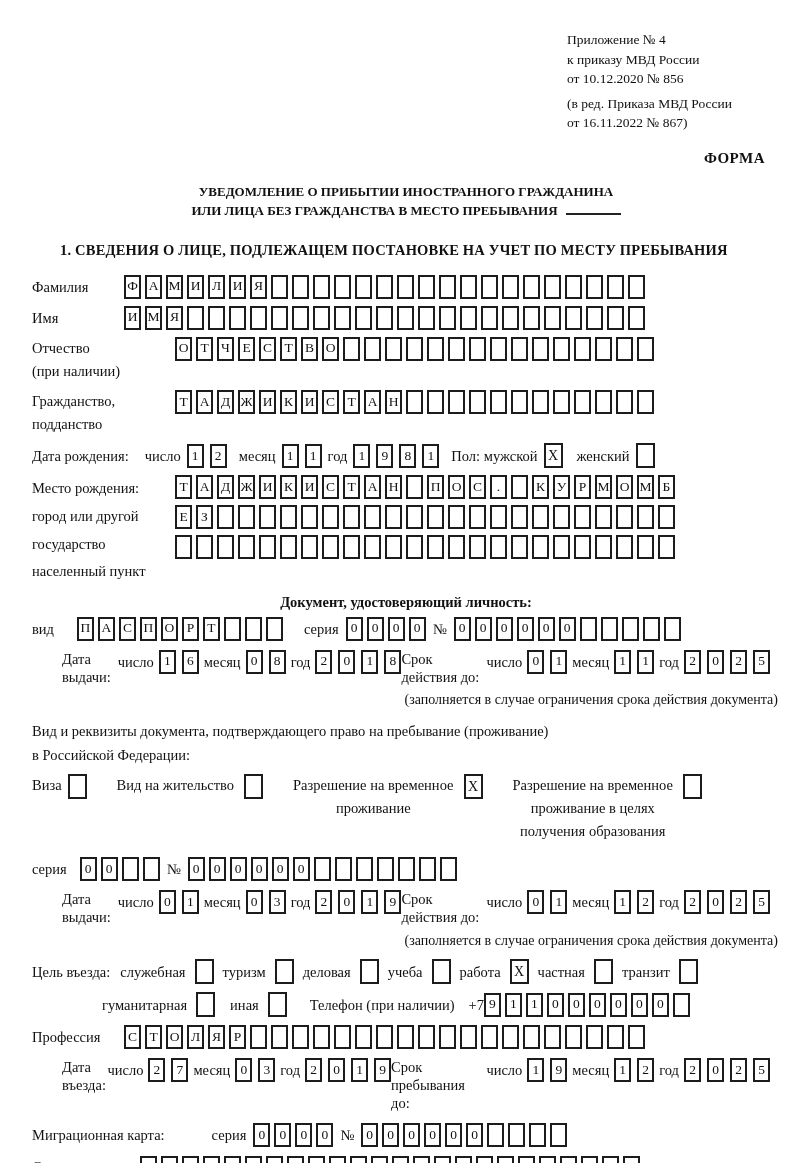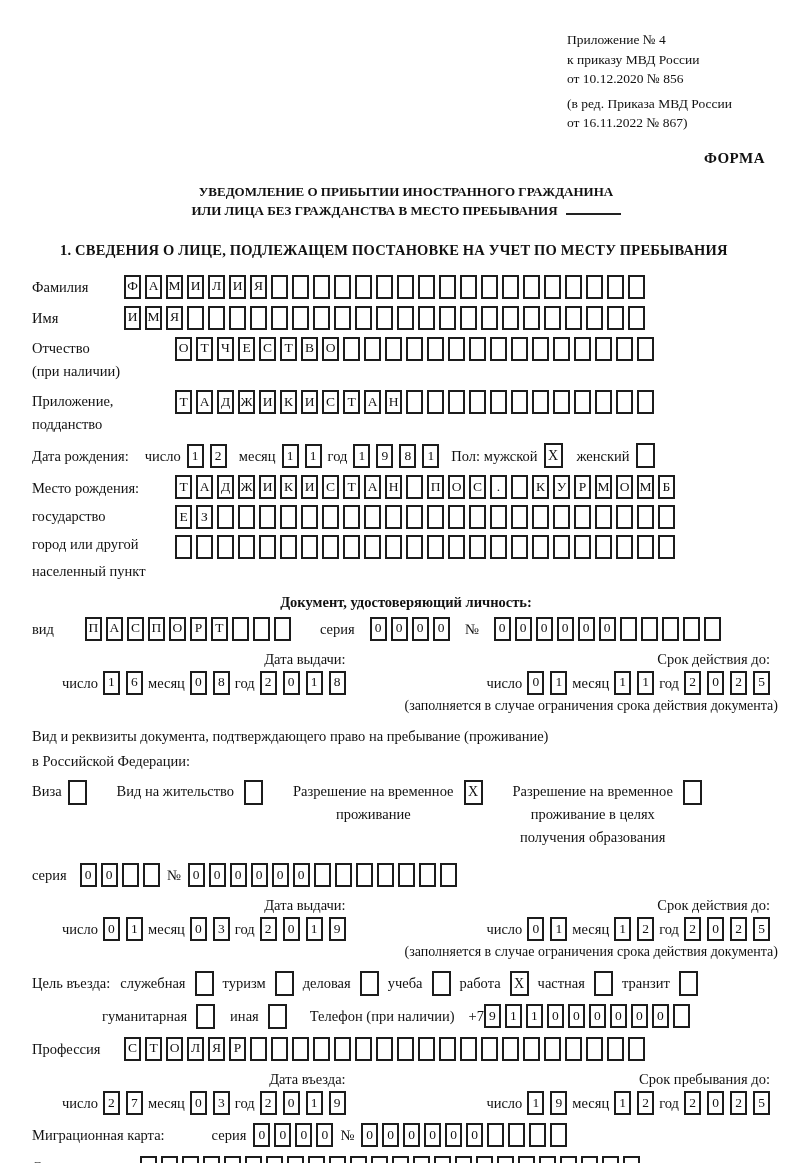--- a/index.html
+++ b/index.html
@@ -35,21 +35,21 @@
   .w92 { width:92px; }
   .ml { margin-left:6px; }
 
   .multirow { display:flex; align-items:flex-start; margin-bottom:7px; }
   .multirow .labelcol { width:143px; flex:0 0 auto; line-height:1.9; }
   .multirow .rows { display:flex; flex-direction:column; gap:6px; }
 
   .center-bold { text-align:center; font-weight:bold; font-size:14.5px; margin:6px 0 6px 0; }
 
   .dates { display:flex; justify-content:space-between; padding:2px 10px 0 30px; margin-bottom:2px; }
-  .dategroup { display:flex; flex-direction:column; align-items:flex-end; }
+  .dategroup { display:flex; flex-direction:row; align-items:flex-start; }
   .dategroup .dtitle { margin-bottom:3px; }
   .dateline { display:flex; align-items:center; gap:5px; }
   .dateline .cells { gap:6px; }
   .note-right { text-align:right; font-size:14px; margin:2px 2px 10px 0; }
 
   .intro { margin:4px 0 2px 0; line-height:1.7; }
   .options { display:flex; align-items:flex-start; gap:30px; margin:6px 0 14px 0; }
   .opt { display:flex; align-items:flex-start; gap:10px; }
   .opt .optlabel { text-align:center; line-height:1.6; }
   .purposes { display:flex; align-items:center; gap:9px; margin-bottom:8px; flex-wrap:nowrap; }
@@ -177,21 +177,21 @@
           <span class="cell"></span>
           <span class="cell"></span>
           <span class="cell"></span>
           <span class="cell"></span>
         </span>
       </div>
   </div>
 
   <div class="multirow">
     <div class="labelcol" style="line-height:1.6">
-      <div>Приложение,</div>
+      <div>Гражданство,</div>
       <div>подданство</div>
     </div>
     <div class="rows">
         <span class="cells">
           <span class="cell">Т</span>
           <span class="cell">А</span>
           <span class="cell">Д</span>
           <span class="cell">Ж</span>
           <span class="cell">И</span>
           <span class="cell">К</span>
@@ -237,22 +237,22 @@
       </span>
     <span style="margin-left:6px;">Пол: мужской</span>
     <span class="checkbox">X</span>
     <span style="margin-left:8px;">женский</span>
     <span class="checkbox"></span>
   </div>
 
   <div class="multirow">
     <div class="labelcol">
       <div>Место рождения:</div>
+      <div>город или другой</div>
       <div>государство</div>
-      <div>город или другой</div>
       <div>населенный пункт</div>
     </div>
     <div class="rows">
       <span class="cells">
           <span class="cell">Т</span>
           <span class="cell">А</span>
           <span class="cell">Д</span>
           <span class="cell">Ж</span>
           <span class="cell">И</span>
           <span class="cell">К</span>
@@ -325,21 +325,21 @@
           <span class="cell"></span>
           <span class="cell"></span>
           <span class="cell"></span>
           <span class="cell"></span>
         </span>
     </div>
   </div>
 
   <div class="center-bold">Документ, удостоверяющий личность:</div>
 
-  <div class="frow" style="gap:15px;">
+  <div class="frow" style="gap:7px;">
     <span style="margin-right:16px;">вид</span>
     <span class="cells">
         <span class="cell">П</span>
         <span class="cell">А</span>
         <span class="cell">С</span>
         <span class="cell">П</span>
         <span class="cell">О</span>
         <span class="cell">Р</span>
         <span class="cell">Т</span>
         <span class="cell"></span>

